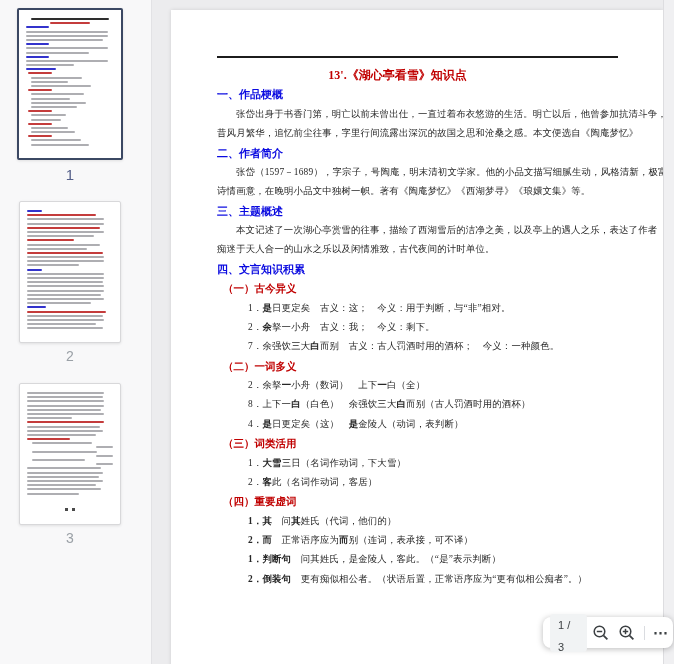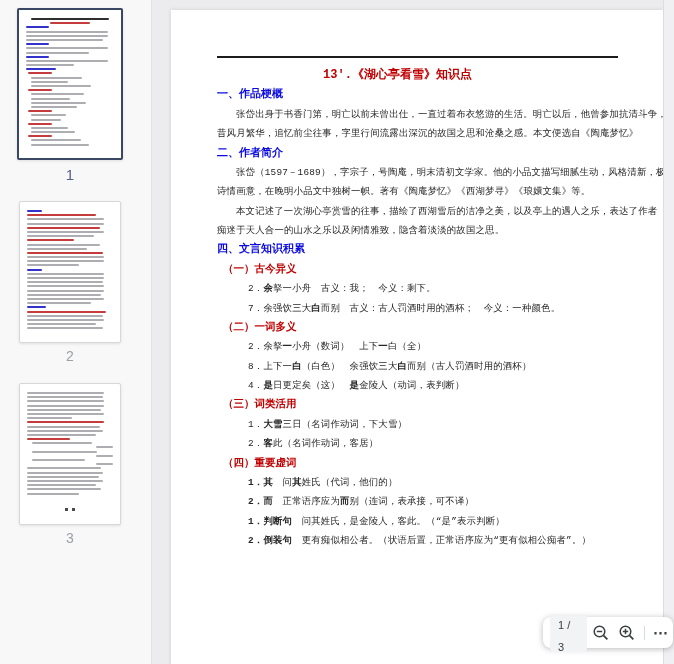--- a/index.html
+++ b/index.html
@@ -37,21 +37,21 @@
   .plabel:nth-of-type(6){top:530px;}
   
   .page{
     position:absolute;left:171px;top:10px;width:492px;height:700px;
     background:#ffffff;box-shadow:0 0 4px rgba(0,0,0,.12);
   }
   .doc-content{position:absolute;left:46px;top:46px;width:435px;}
   .doc-rule{width:401px;height:0;border-top:2px solid #1c1c1c;margin-bottom:8px;}
   .doc-line{
     height:19.38px;line-height:19.38px;white-space:nowrap;overflow:visible;
-    font-family:Liberation Mono, monospace;
+    font-family:Liberation Serif, serif;
   }
   .doc-title{
     width:401px;box-sizing:border-box;padding-right:40px;text-align:center;
     font-size:12px;font-weight:bold;color:#c00000;
   }
   .doc-h{font-size:11px;font-weight:bold;color:#0a0ae0;}
   .doc-p{font-size:9.4px;color:#262626;letter-spacing:.2px;}
   .doc-p.indent{padding-left:19px;}
   .doc-sub{font-size:10.5px;font-weight:bold;color:#c00000;padding-left:6px;}
   .doc-item{font-size:9.4px;color:#262626;padding-left:31px;letter-spacing:.2px;}
@@ -198,24 +198,26 @@
 <div class="page">
   <div class="doc-content" id="doc-content">
       <div class="doc-rule"></div>
       <div class="doc-line doc-title">13'.《湖心亭看雪》知识点</div>
       <div class="doc-line doc-h">一、作品梗概</div>
       <div class="doc-line doc-p indent">张岱出身于书香门第，明亡以前未曾出仕，一直过着布衣悠游的生活。明亡以后，他曾参加抗清斗争，</div>
       <div class="doc-line doc-p">昔风月繁华，追忆前尘往事，字里行间流露出深沉的故国之思和沧桑之感。本文便选自《陶庵梦忆》</div>
       <div class="doc-line doc-h">二、作者简介</div>
       <div class="doc-line doc-p indent">张岱（1597－1689），字宗子，号陶庵，明末清初文学家。他的小品文描写细腻生动，风格清新，极富</div>
       <div class="doc-line doc-p">诗情画意，在晚明小品文中独树一帜。著有《陶庵梦忆》《西湖梦寻》《琅嬛文集》等。</div>
+      <div class="doc-line doc-h">三、主题概述</div>
       <div class="doc-line doc-p indent">本文记述了一次湖心亭赏雪的往事，描绘了西湖雪后的洁净之美，以及亭上的遇人之乐，表达了作者</div>
-      <div class="doc-line doc-p">痴迷于天人合一的山水之乐以及闲情雅致，隐含着淡淡的故国之思。</div>
+      <div class="doc-line doc-p">痴迷于天人合一的山水之乐以及闲情雅致，古代夜间的计时单位。</div>
       <div class="doc-line doc-h">四、文言知识积累</div>
       <div class="doc-line doc-sub">（一）古今异义</div>
+      <div class="doc-line doc-item"><span>1．</span><span class="b">是</span><span>日更定矣　古义：这；　今义：用于判断，与“非”相对。</span></div>
       <div class="doc-line doc-item"><span>2．</span><span class="b">余</span><span>拏一小舟　古义：我；　今义：剩下。</span></div>
       <div class="doc-line doc-item"><span>7．余强饮三大</span><span class="b">白</span><span>而别　古义：古人罚酒时用的酒杯；　今义：一种颜色。</span></div>
       <div class="doc-line doc-sub">（二）一词多义</div>
       <div class="doc-line doc-item"><span>2．余拏</span><span class="b">一</span><span>小舟（数词）　上下</span><span class="b">一</span><span>白（全）</span></div>
       <div class="doc-line doc-item"><span>8．上下一</span><span class="b">白</span><span>（白色）　余强饮三大</span><span class="b">白</span><span>而别（古人罚酒时用的酒杯）</span></div>
       <div class="doc-line doc-item"><span>4．</span><span class="b">是</span><span>日更定矣（这）　</span><span class="b">是</span><span>金陵人（动词，表判断）</span></div>
       <div class="doc-line doc-sub">（三）词类活用</div>
       <div class="doc-line doc-item"><span>1．</span><span class="b">大雪</span><span>三日（名词作动词，下大雪）</span></div>
       <div class="doc-line doc-item"><span>2．</span><span class="b">客</span><span>此（名词作动词，客居）</span></div>
       <div class="doc-line doc-sub">（四）重要虚词</div>

